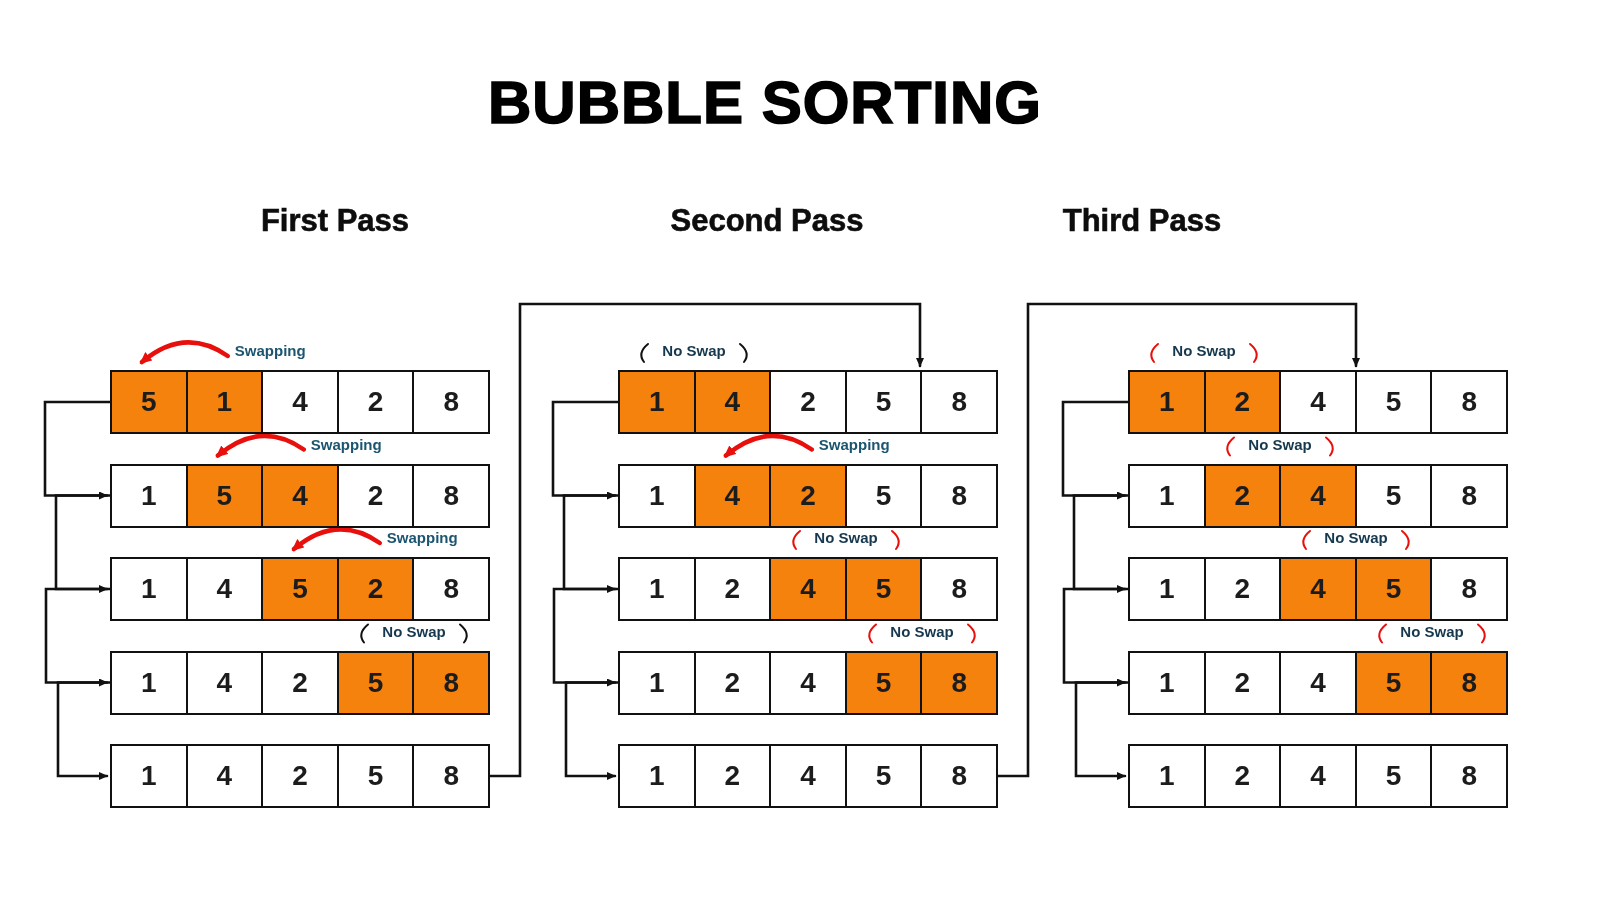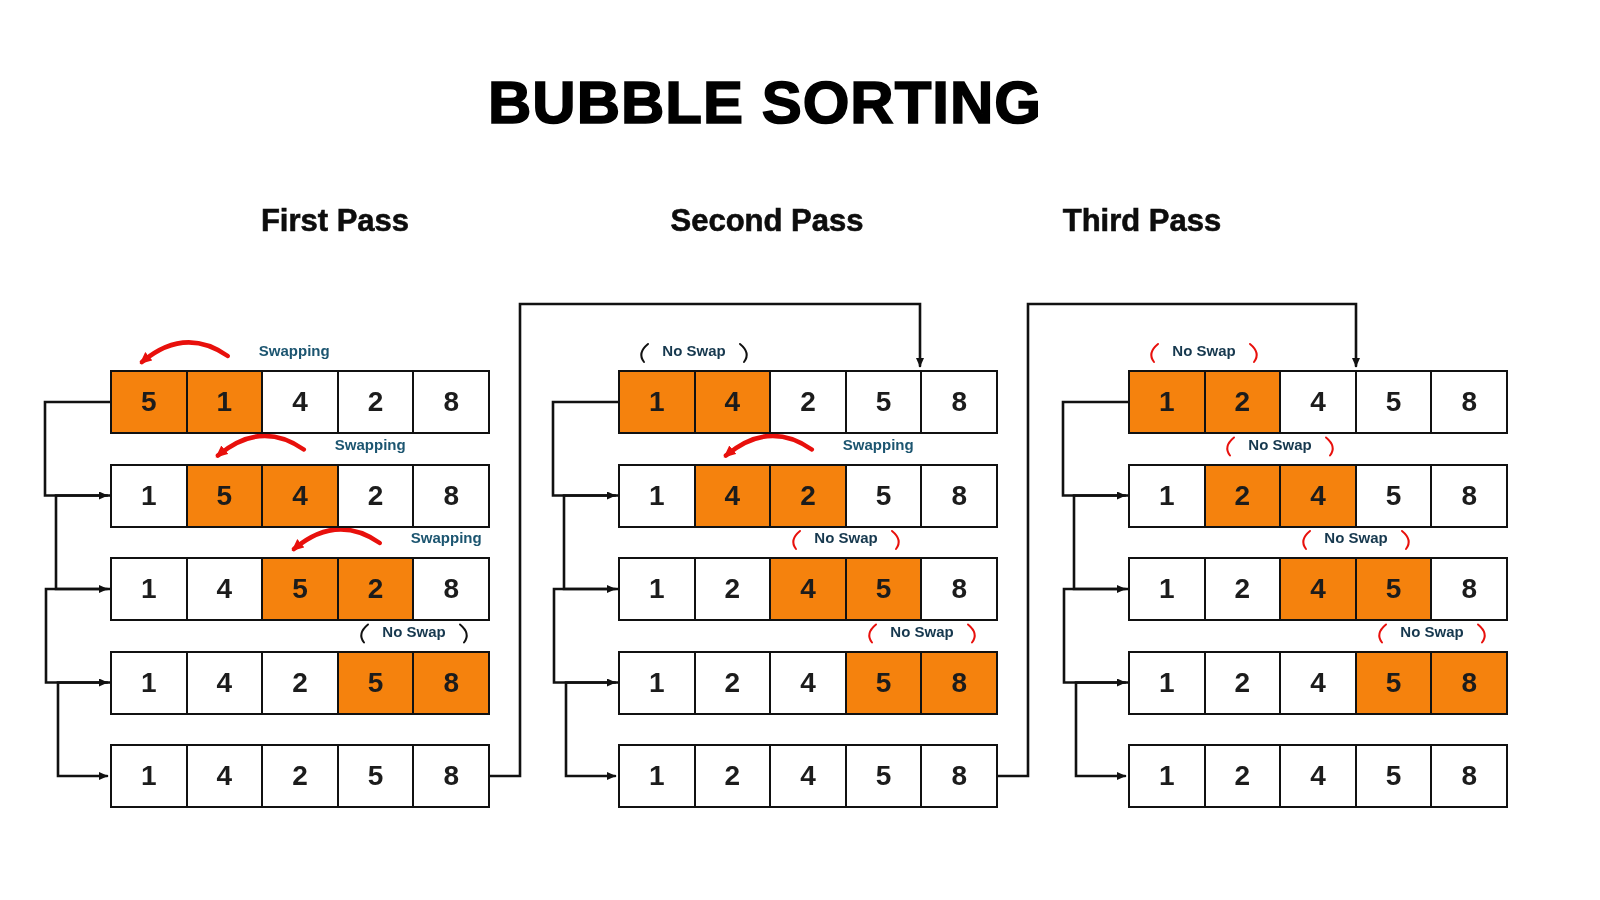--- a/index.html
+++ b/index.html
@@ -28,21 +28,21 @@
   .cell{
     flex:1;display:flex;align-items:center;justify-content:center;
     box-sizing:border-box;border-right:2.5px solid var(--line);
     font-size:28px;font-weight:bold;color:var(--cellText);background:#fff;
   }
   .cell:last-child{border-right:none;}
   .cell.hl{background:var(--hl);}
   .annot{
     position:absolute;font-size:15px;font-weight:bold;white-space:nowrap;line-height:18px;
   }
-  .annot.swap{color:var(--swapText);margin-left:24px;}
+  .annot.swap{color:var(--swapText);}
   .annot.noswap{color:var(--noswapText);transform:translateX(-50%);}
   #overlay{position:absolute;left:0;top:0;pointer-events:none;}
   .mk-dark{fill:var(--line);}
   .mk-red{fill:var(--red);}
 </style>
 </head>
 <body>
 
 <div id="stage">
   <div class="main-title">BUBBLE SORTING</div>

